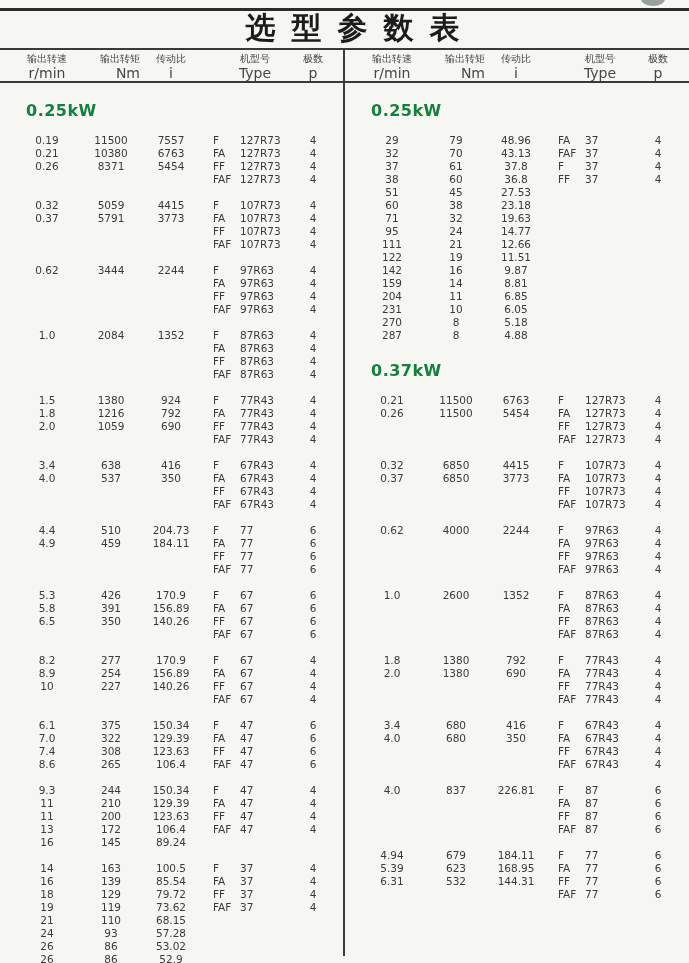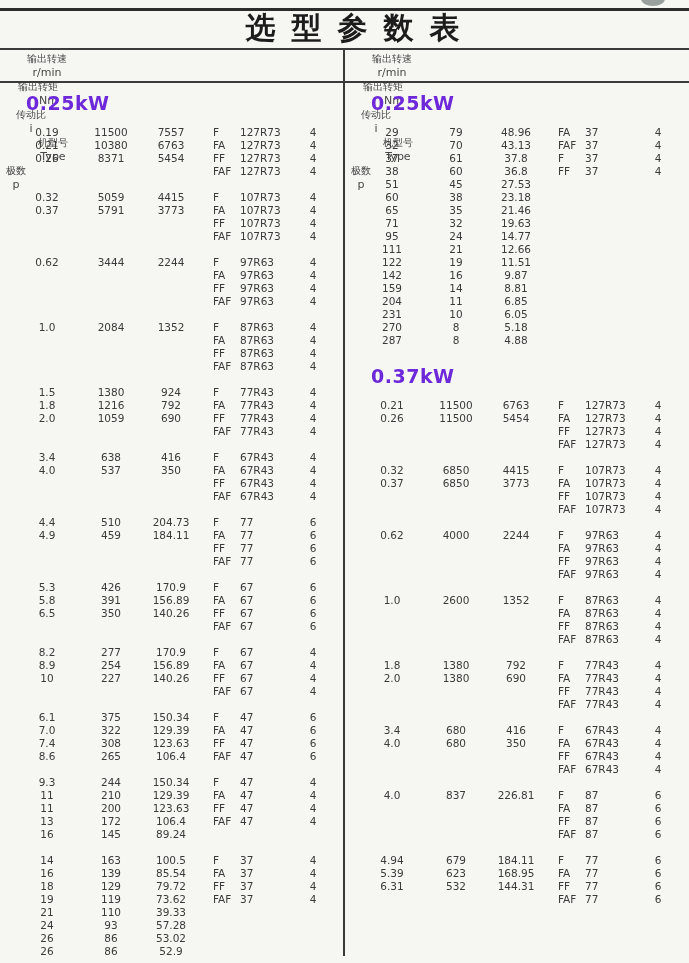--- a/index.html
+++ b/index.html
@@ -21,35 +21,35 @@
   .rule.under-header{top:81px;height:2px;}
   .vdivider{position:absolute;left:343px;top:48px;width:2px;height:908px;background:#3a3a3a;}
   .page-title{
     position:absolute;top:10px;left:8px;width:689px;
     text-align:center;
     font-size:30px;font-weight:bold;color:#1c1c1c;
     letter-spacing:16px;text-indent:16px;
     line-height:36px;
   }
   .header-band{position:absolute;top:52px;left:0;width:689px;display:flex;}
-  .header-half{width:344px;display:flex;flex-direction:column;}
+  .header-half{width:344px;display:flex;}
   .header-half.right{margin-left:1px;}
   .hcell{font-size:10px;color:#474747;text-align:center;line-height:14px;}
-  .hcell .unit{font-size:11px;color:#474747;}
+  .hcell .unit{font-size:14px;color:#474747;}
   .h-speed{width:70px;margin-left:12px;}
   .h-torque{width:58px;text-align:right;}
   .h-ratio{width:62px;}
   .h-type{width:84px;margin-left:11px;}
   .h-poles{width:32px;}
   .half{position:absolute;top:86px;width:344px;}
   .half.left{left:0;}
   .half.right{left:345px;}
   .power-heading{
-    font-size:19px;font-weight:bold;color:#6d28d9;
-    line-height:26px;margin:4px 0 10px 26px;letter-spacing:0.5px;
+    font-size:16px;font-weight:bold;color:#15803d;
+    line-height:26px;margin:12px 0 10px 26px;letter-spacing:0.5px;
   }
   .power-heading.subsequent{margin-top:16px;}
   .block{margin-bottom:13px;}
   .row{display:flex;height:13px;line-height:13px;font-size:10.5px;color:#3a3a3a;}
   .c-speed{width:70px;margin-left:12px;text-align:center;}
   .c-torque{width:58px;text-align:center;}
   .c-ratio{width:62px;text-align:center;}
   .c-prefix{width:27px;margin-left:11px;text-align:left;}
   .c-model{width:57px;text-align:left;}
   .c-poles{width:32px;text-align:center;}
@@ -524,21 +524,21 @@
         <span class="c-speed">19</span>
         <span class="c-torque">119</span>
         <span class="c-ratio">73.62</span>
         <span class="c-prefix">FAF</span>
         <span class="c-model">37</span>
         <span class="c-poles">4</span>
       </div>
       <div class="row">
         <span class="c-speed">21</span>
         <span class="c-torque">110</span>
-        <span class="c-ratio">39.33</span>
+        <span class="c-ratio">68.15</span>
         <span class="c-prefix"></span>
         <span class="c-model"></span>
         <span class="c-poles"></span>
       </div>
       <div class="row">
         <span class="c-speed">24</span>
         <span class="c-torque">93</span>
         <span class="c-ratio">57.28</span>
         <span class="c-prefix"></span>
         <span class="c-model"></span>
@@ -607,28 +607,20 @@
       </div>
       <div class="row">
         <span class="c-speed">60</span>
         <span class="c-torque">38</span>
         <span class="c-ratio">23.18</span>
         <span class="c-prefix"></span>
         <span class="c-model"></span>
         <span class="c-poles"></span>
       </div>
       <div class="row">
-        <span class="c-speed">65</span>
-        <span class="c-torque">35</span>
-        <span class="c-ratio">21.46</span>
-        <span class="c-prefix"></span>
-        <span class="c-model"></span>
-        <span class="c-poles"></span>
-      </div>
-      <div class="row">
         <span class="c-speed">71</span>
         <span class="c-torque">32</span>
         <span class="c-ratio">19.63</span>
         <span class="c-prefix"></span>
         <span class="c-model"></span>
         <span class="c-poles"></span>
       </div>
       <div class="row">
         <span class="c-speed">95</span>
         <span class="c-torque">24</span>

